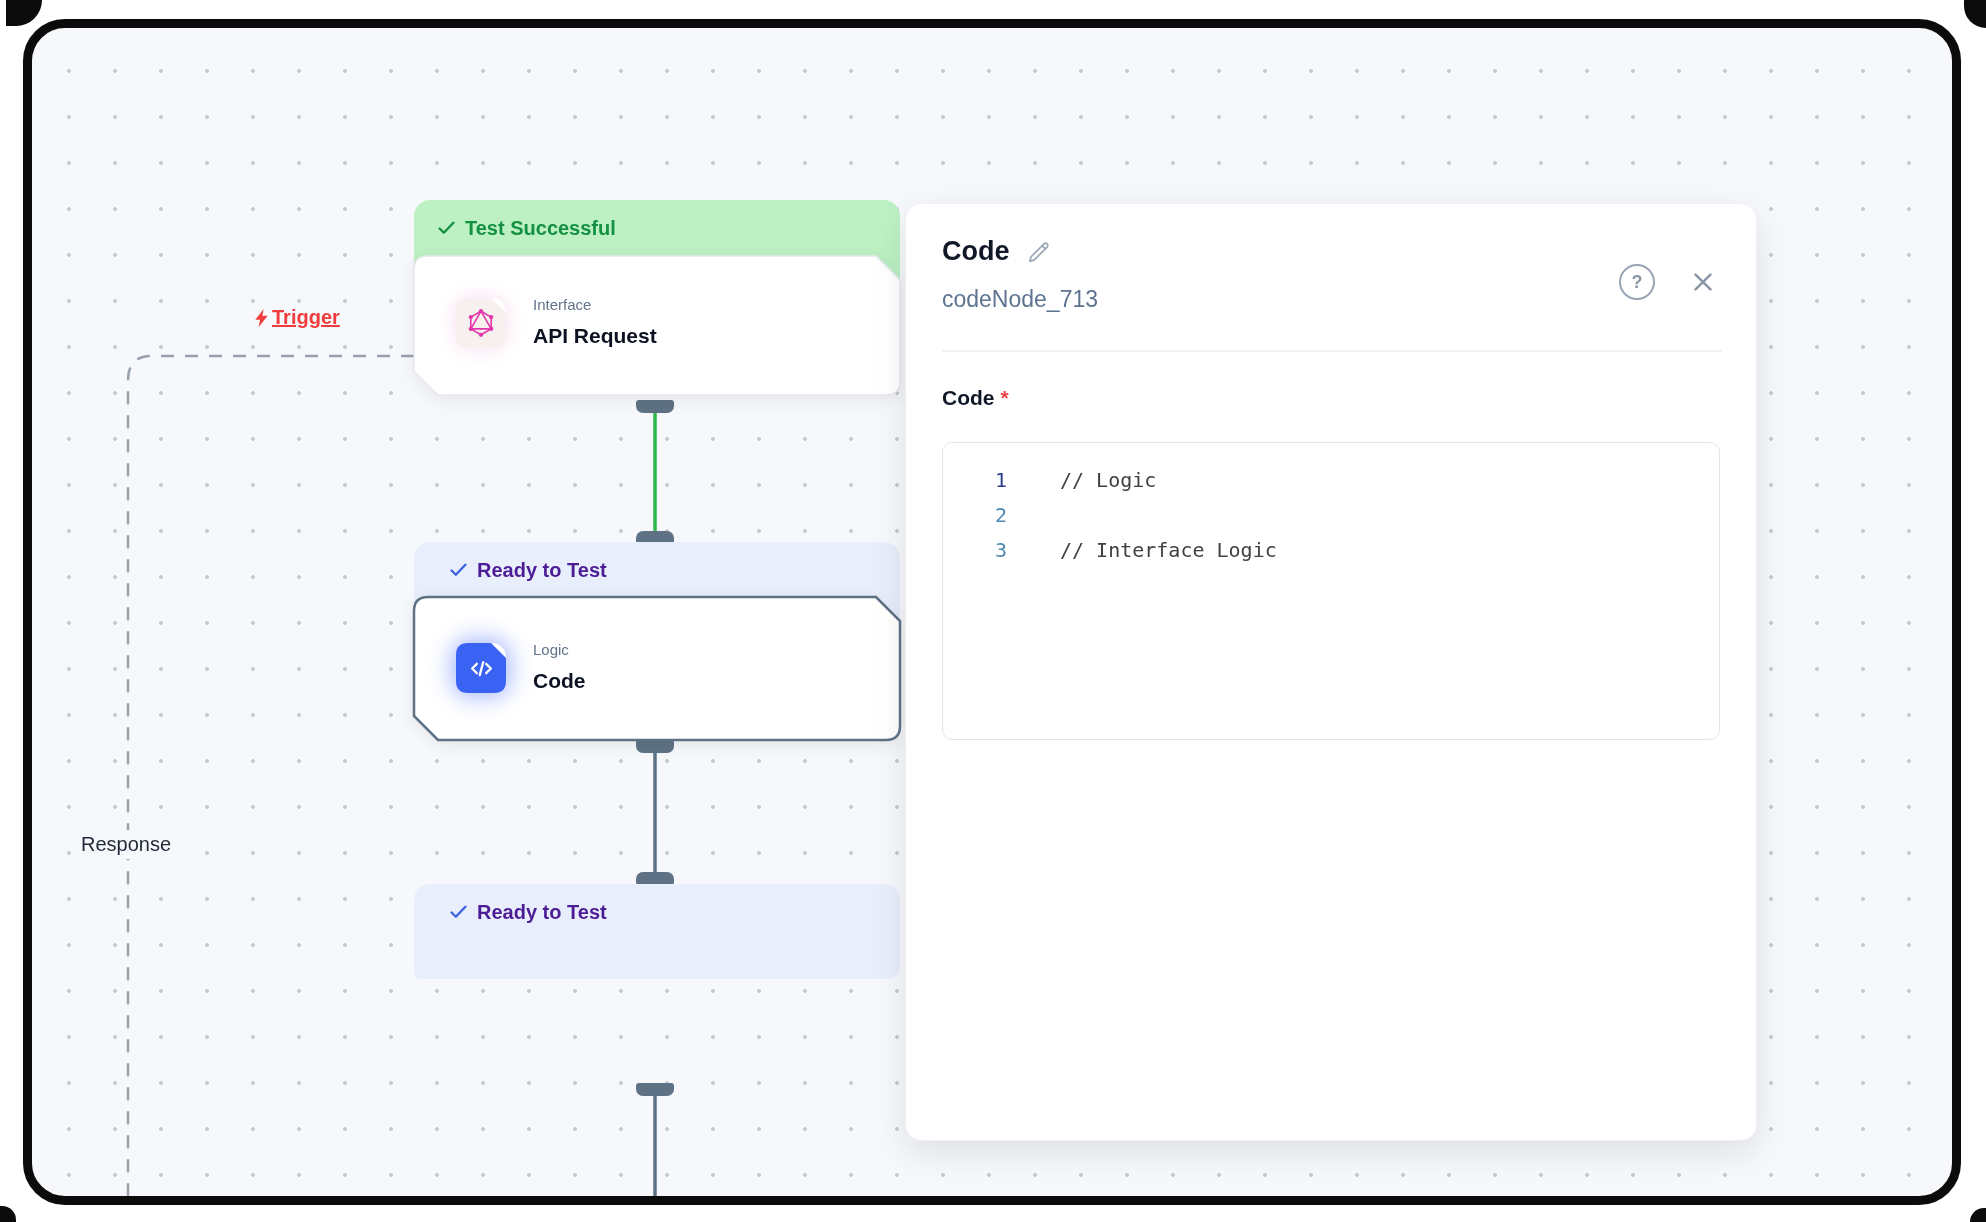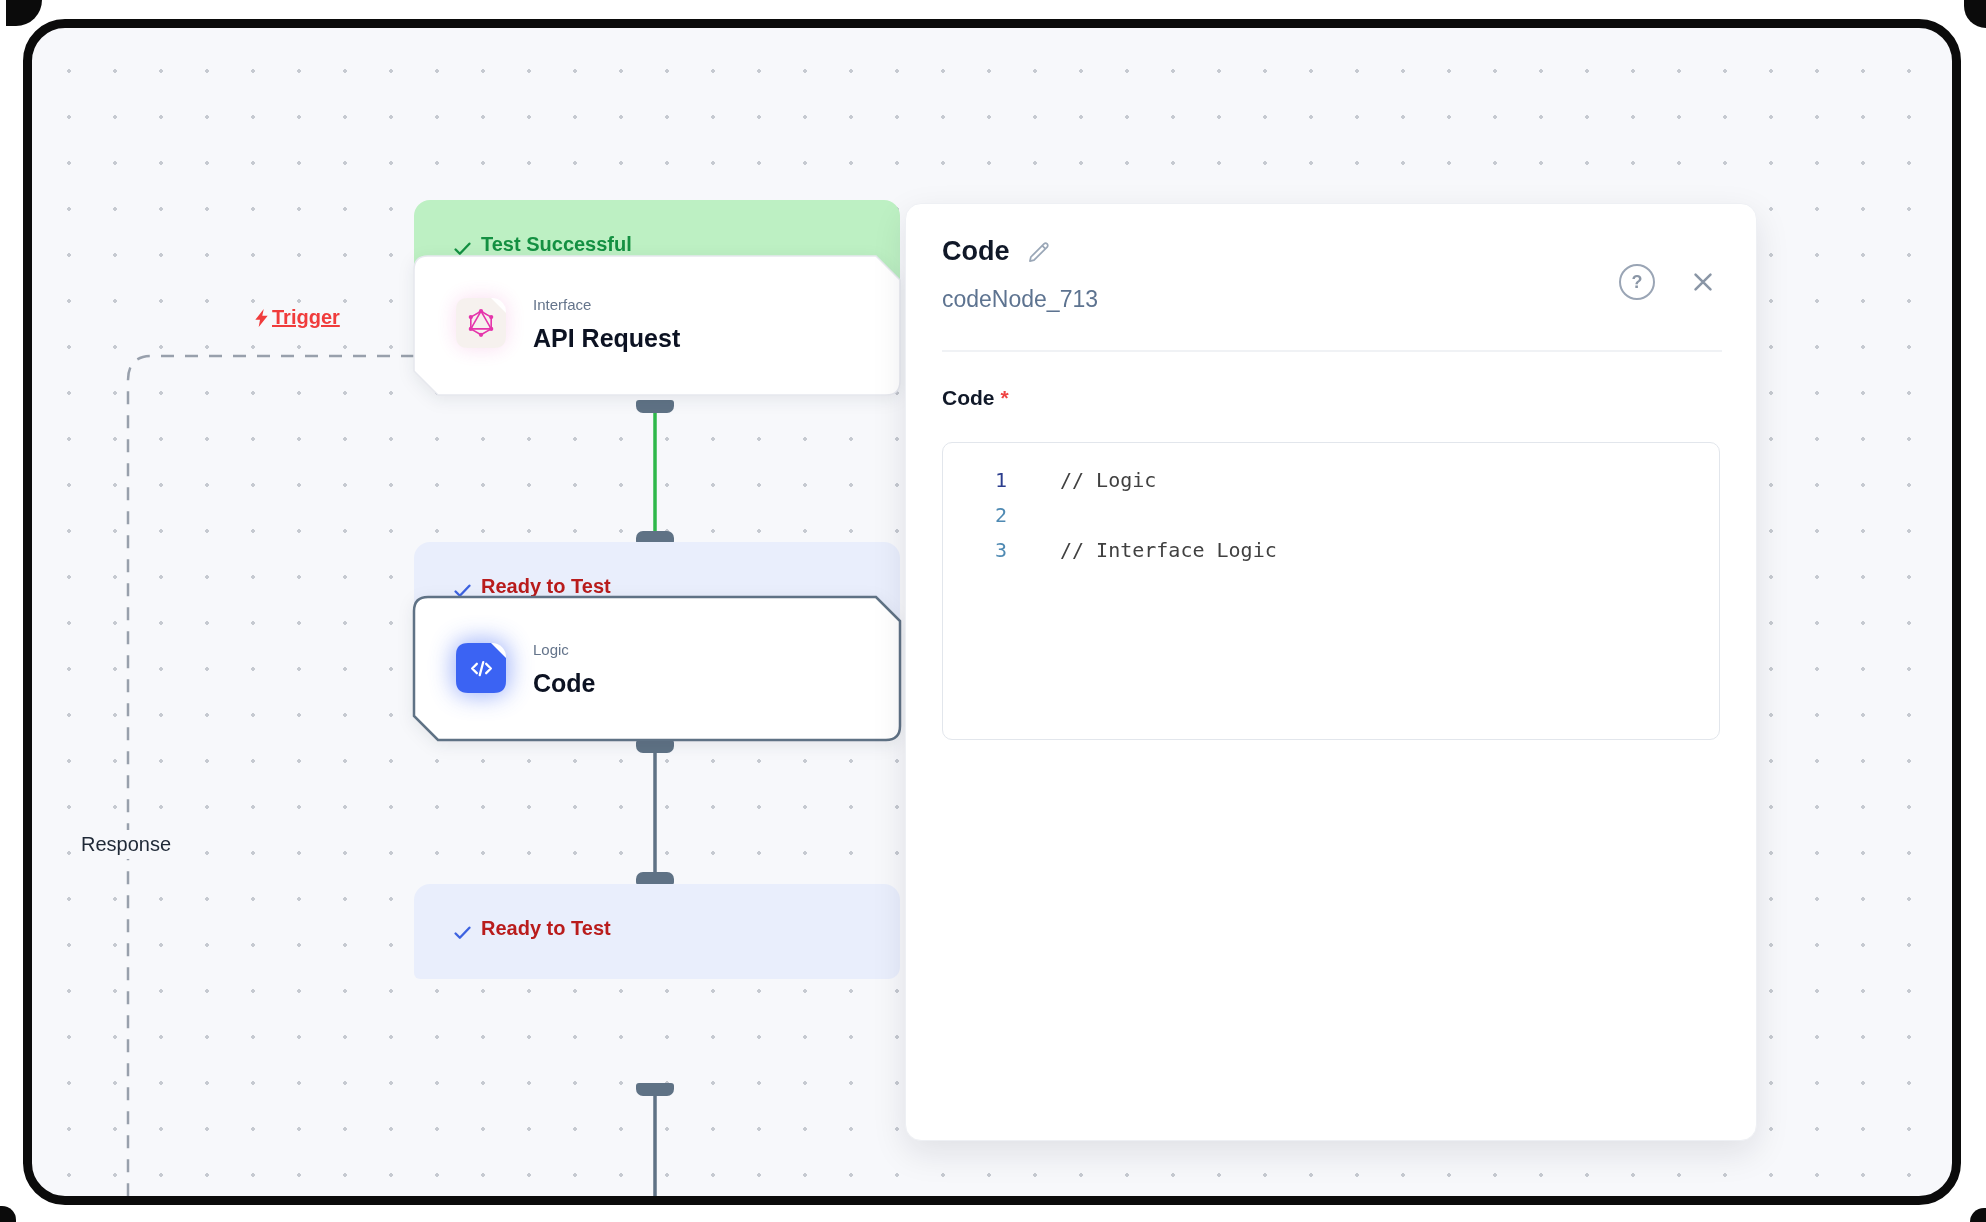--- a/index.html
+++ b/index.html
@@ -24,35 +24,35 @@
   .port--bottom { border-radius:7px 7px 3px 3px; }
 
   
   .node { position:absolute; width:486px; z-index:3; }
   .badge {
     position:absolute; left:0; top:0; width:486px; height:95px;
     border-radius:16px 16px 12px 6px; z-index:1;
   }
   .badge--green { background:#bdf0c3; }
   .badge--blue  { background:#e9eefc; }
-  .badge-row { display:flex; align-items:flex-end; gap:10px; height:56px; padding-left:40px;
+  .badge-row { display:flex; align-items:center; gap:10px; height:56px; padding-left:24px;
                font-size:20px; font-weight:bold; }
   .badge--green .badge-row { color:#149042; }
-  .badge--blue  .badge-row { color:#b91c1c; }
+  .badge--blue  .badge-row { color:#4c1d95;margin-left:12px; }
 
   .card { position:absolute; left:0; z-index:2;
           filter:drop-shadow(0 4px 8px rgba(16,24,40,.08)); }
   .card svg { display:block; overflow:visible; }
   .card-content { position:absolute; left:0; top:0; width:100%; height:100%; }
 
   .icon-glow { position:absolute; width:50px; height:50px; border-radius:14px; }
   .icon-tile { width:50px; height:50px; display:flex; align-items:center; justify-content:center;
     clip-path:path("M12 0 H35 L50 15 V38 Q50 50 38 50 H12 Q0 50 0 38 V12 Q0 0 12 0 Z"); }
   .node-category { position:absolute; left:119px; font-size:15px; color:#64748b; }
-  .node-title    { position:absolute; left:119px; font-size:25px; font-weight:bold; color:#0c1222; }
+  .node-title    { position:absolute; left:119px; font-size:21px; font-weight:bold; color:#0c1222; }
 
   
   #trigger-label { position:absolute; display:flex; align-items:center; gap:3px; z-index:4;
                    color:#f03c3c; font-size:20px; font-weight:bold; }
   #response-label { position:absolute; z-index:4; color:#1f2937; font-size:20px;
                     background:#f7f8fb; padding:3px 9px; }
 
   
   #panel { position:absolute; left:873px; top:175px; width:852px; height:938px;
            background:#ffffff; border:1px solid #eef0f4; border-radius:16px;

